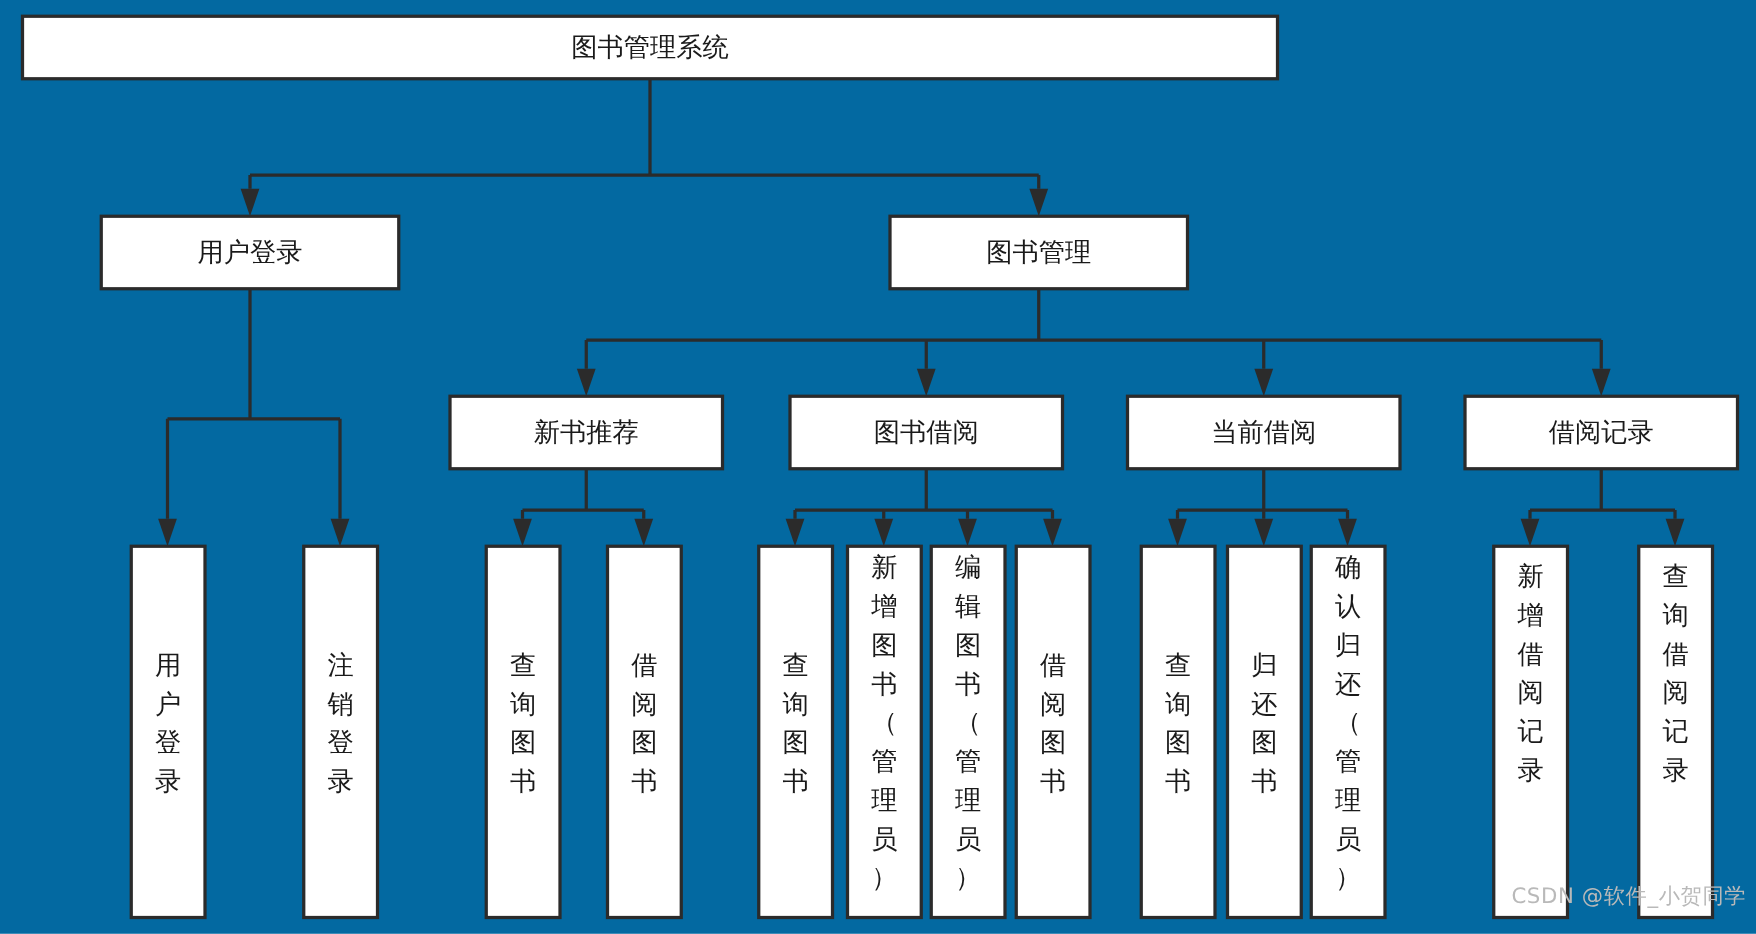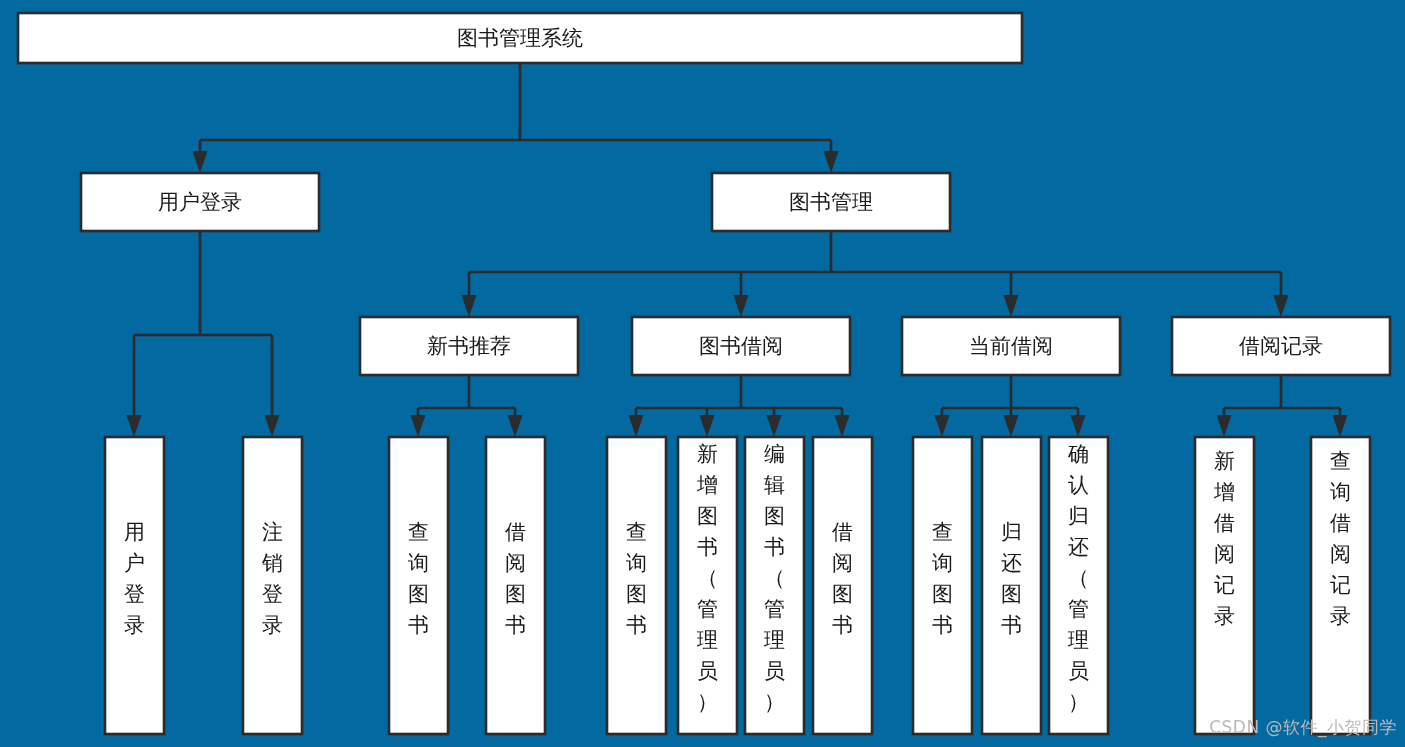--- a/index.html
+++ b/index.html
@@ -54,21 +54,21 @@
   }
   .node-label-vertical {
     fill: #1a1a1a;
     font-family: "DejaVu Sans", "Liberation Sans", sans-serif;
     font-size: 21px;
     text-anchor: middle;
   }
   .watermark-text {
     position: absolute;
     right: 8px;
-    bottom: 8px;
+    bottom: 19px;
     font-family: "DejaVu Sans", "Liberation Sans", sans-serif;
     font-size: 17px;
     color: #b9b9b9;
     letter-spacing: 0.5px;
     white-space: nowrap;
     user-select: none;
   }
 </style>
 </head>
 <body>

